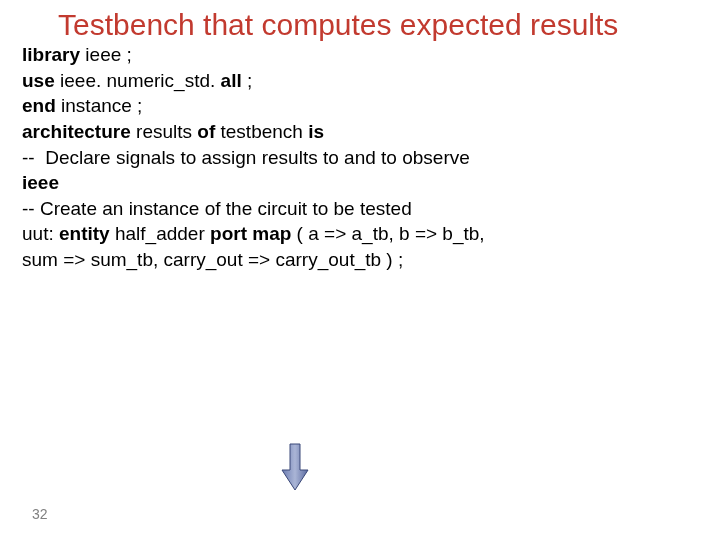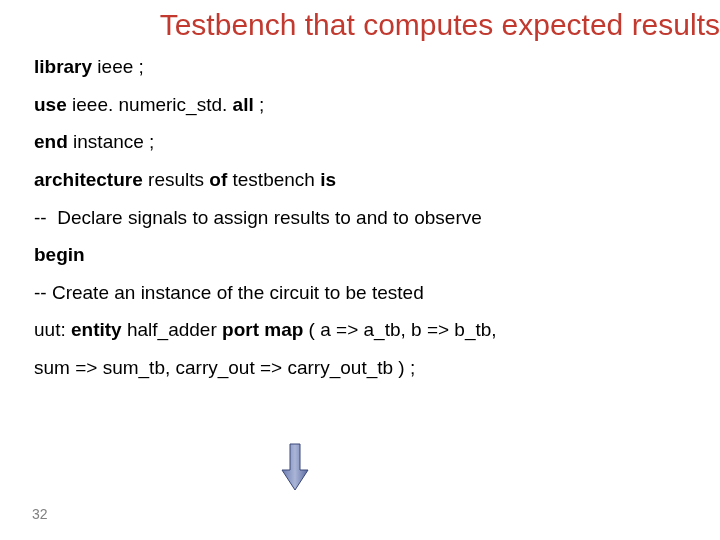--- a/index.html
+++ b/index.html
@@ -11,30 +11,29 @@
     font-family: Arial, Helvetica, sans-serif;
     position: relative;
     overflow: hidden;
   }
   .title {
     color: #c23a2f;
     font-family: "Comic Sans MS", "Comic Sans", cursive, sans-serif;
     font-size: 30px;
     font-weight: 400;
     margin: 8px 0 0 58px;
-    text-align: right;
   }
   .code {
     margin-left: 22px;
     font-size: 19px;
     line-height: 1.35;
     color: #000;
   }
   .code p {
-    margin: 12px;
+    margin: 0;
     white-space: pre-wrap;
   }
   .code b { font-weight: bold; }
   .arrow-wrap {
     position: absolute;
     left: 280px;
     top: 442px;
   }
   .page-num {
     position: absolute;
@@ -48,21 +47,21 @@
 <body>
 
 <h1 class="title">Testbench that computes expected results</h1>
 
 <div class="code">
   <p><b>library</b><span> ieee ;</span></p>
   <p><b>use</b><span> ieee. numeric_std. </span><b>all</b><span> ;</span></p>
   <p><b>end</b><span> instance ;</span></p>
   <p><b>architecture</b><span> results </span><b>of</b><span> testbench </span><b>is</b></p>
   <p><span>--  Declare signals to assign results to and to observe</span></p>
-  <p><b>begin</b></p>
+  <p><b>ieee</b></p>
   <p><span>-- Create an instance of the circuit to be tested</span></p>
   <p><span>uut: </span><b>entity</b><span> half_adder </span><b>port map</b><span> ( a =&gt; a_tb, b =&gt; b_tb,</span></p>
   <p><span>sum =&gt; sum_tb, carry_out =&gt; carry_out_tb ) ;</span></p>
 </div>
 
 <div class="arrow-wrap">
   <svg width="30" height="50" viewBox="0 0 30 50">
     <defs>
       <linearGradient id="g" x1="0" y1="0" x2="1" y2="0">
         <stop offset="0%" stop-color="#6b7bb0"></stop>

